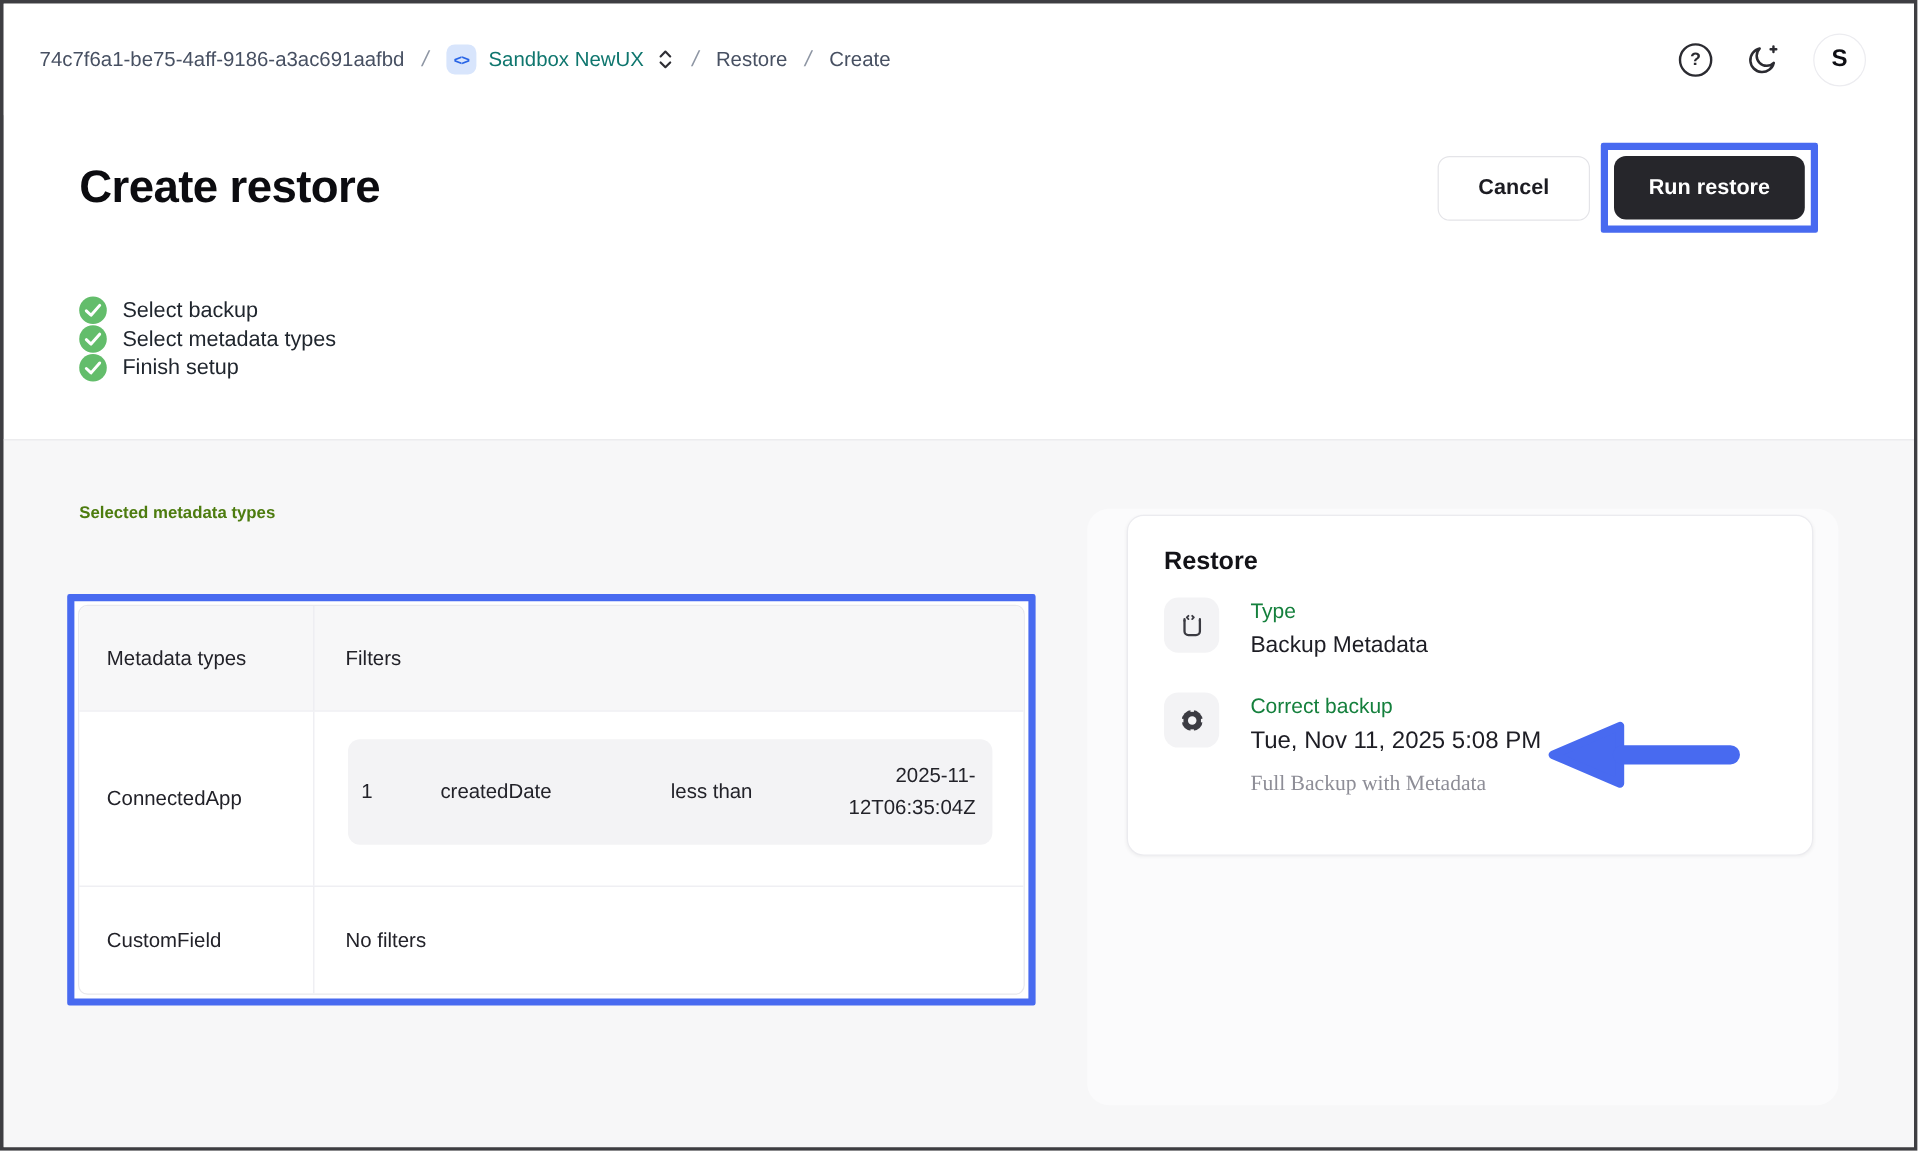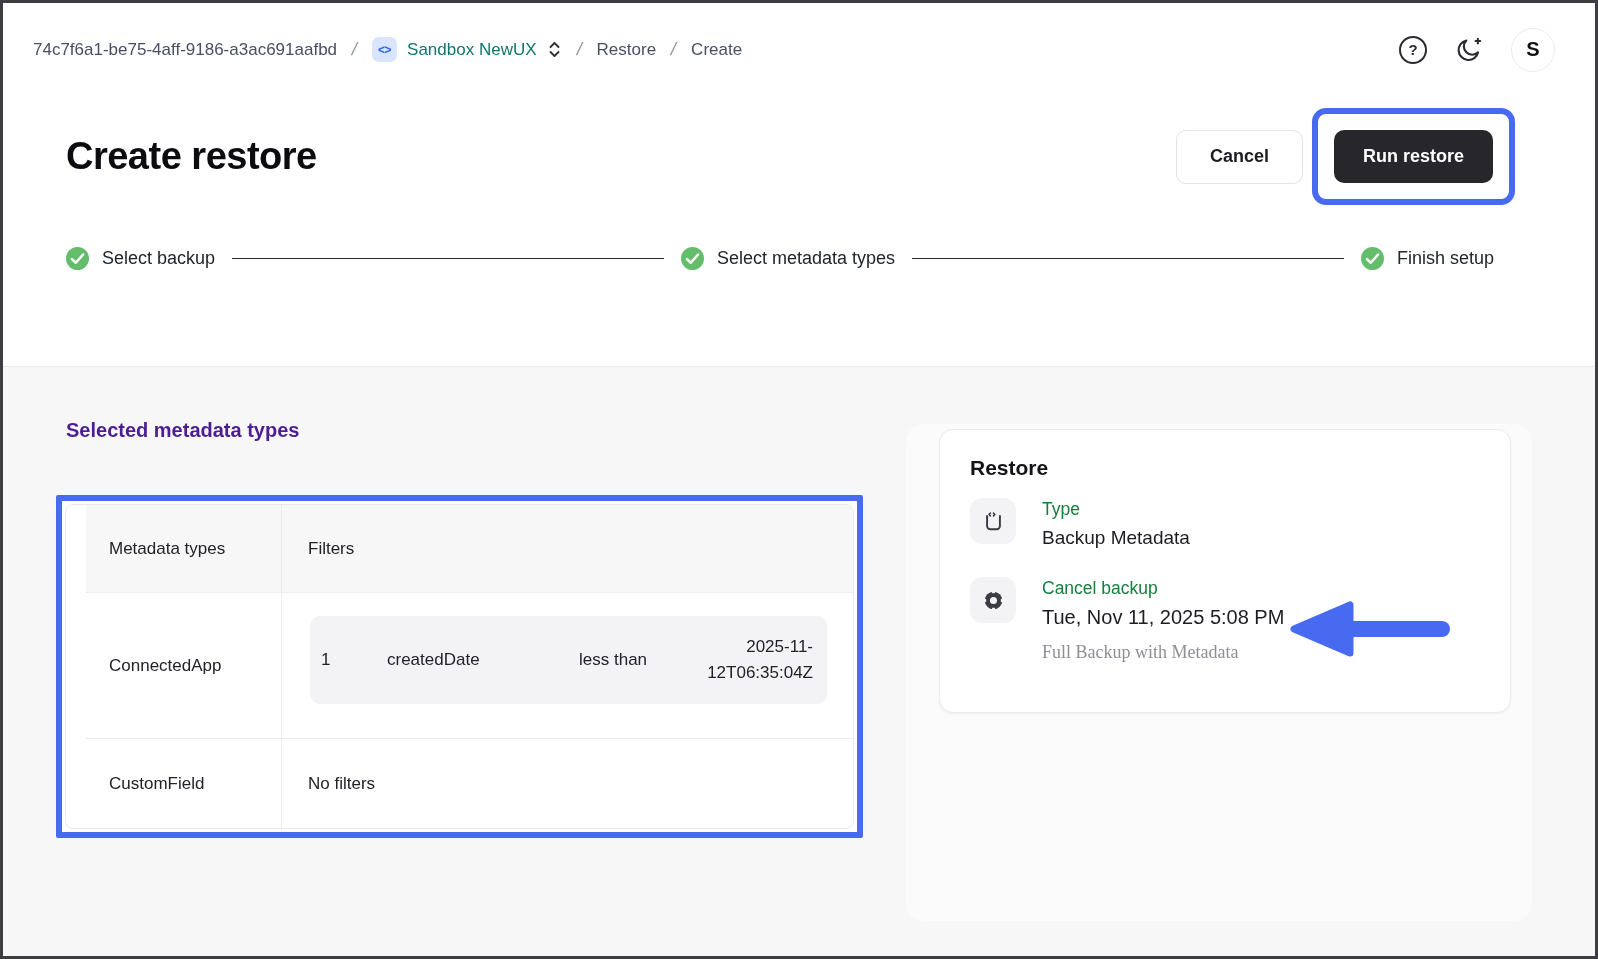--- a/index.html
+++ b/index.html
@@ -39,50 +39,50 @@
   
   .header-row { display:flex; align-items:center; margin:23px 80px 0 63px; height:75px; }
   .page-title { font-size:38px; font-weight:700; color:#0c0c10; letter-spacing:-0.5px; }
   .header-actions { margin-left:auto; display:flex; align-items:center; gap:9px; }
   .btn-cancel {
     height:54px; padding:2px 33px; border-radius:10px; background:#fff;
     border:1px solid #e4e4e8; font-family:inherit; font-size:18px; font-weight:600;
     color:#1c1c22; cursor:pointer;
   }
   .annotation-frame { border:6px solid #486af0; background:#fff; }
-  .btn-frame { padding:16px; border-radius:14px; }
+  .btn-frame { padding:5px; border-radius:2px; }
   .btn-run {
     height:53px; padding:0 29px; border-radius:10px; background:#26262b; border:none;
     font-family:inherit; font-size:18px; font-weight:700; color:#ffffff; cursor:pointer;
   }
 
   
-  .stepper { display:flex; align-items:center; margin:53px 101px 0 63px; }
+  .stepper { display:flex; align-items:flex-start; margin:53px 101px 0 63px;flex-direction:column; }
   .step { display:flex; align-items:center; gap:13px; cursor:pointer; }
   .check-circle {
     width:23px; height:23px; border-radius:50%; background:#63bd6b;
     display:flex; align-items:center; justify-content:center; flex:0 0 auto;
   }
   .step-label { font-size:18px; color:#20262e; white-space:nowrap; }
   .connector { flex:1; height:0; border-top:1.5px solid #262a31; margin:0 17px; }
 
   
   .content {
     position:absolute; left:0; right:0; bottom:0; top:363px;
     background:#f7f7f8; border-top:1px solid #e9e9ec;
   }
-  .section-title { position:absolute; left:63px; top:52px; font-size:20px; font-weight:700; color:#4c1d95; }
+  .section-title { position:absolute; left:63px; top:52px; font-size:14px; font-weight:700; color:#4d7c0f; }
 
   .table-frame {
     position:absolute; left:53px; top:128px; width:807px; height:343px;
     padding:3px; border-radius:2px;
   }
   .meta-table {
     width:100%; height:100%; background:#fff; border:1px solid #e9e9ec; border-radius:8px;
-    overflow:hidden; display:grid; grid-template-rows:87px 146px 1fr;padding-left:20px;
+    overflow:hidden; display:grid; grid-template-rows:87px 146px 1fr;
   }
   .trow { display:grid; grid-template-columns:196px 1fr; }
   .trow + .trow { border-top:1px solid #ececf0; }
   .thead { background:#f7f7f8; }
   .cell { display:flex; align-items:center; font-size:17px; color:#222229; }
   .cell.left { padding-left:23px; border-right:1px solid #ececf0; }
   .cell.right { padding-left:26px; }
   .cell.pill-cell { padding:0; display:block; }
   .filter-pill {
     margin:23px 26px 0 28px; height:88px; background:#f3f3f5; border-radius:10px;
@@ -241,21 +241,21 @@
           <svg width="25" height="25" viewBox="0 0 24 24">
             <circle cx="12" cy="12" r="8.4" fill="#3b3b42"></circle>
             <circle cx="12" cy="12" r="3.4" fill="#f3f3f5"></circle>
             <rect x="10.6" y="2.6" width="2.8" height="2.4" fill="#f3f3f5"></rect>
             <rect x="10.6" y="19" width="2.8" height="2.4" fill="#f3f3f5"></rect>
             <rect x="2.6" y="10.6" width="2.4" height="2.8" fill="#f3f3f5"></rect>
             <rect x="19" y="10.6" width="2.4" height="2.8" fill="#f3f3f5"></rect>
           </svg>
         </span>
         <div class="item-text">
-          <span class="item-label">Cancel backup</span>
+          <span class="item-label">Correct backup</span>
           <span class="item-value big">Tue, Nov 11, 2025 5:08 PM</span>
           <span class="item-sub">Full Backup with Metadata</span>
         </div>
       </div>
     </section>
 
     <svg class="arrow-annotation" width="172" height="62" viewBox="0 0 172 62">
       <path d="M8 31 L64 7 L64 55 Z" fill="#486af0" stroke="#486af0" stroke-width="7" stroke-linejoin="round"></path>
       <rect x="58" y="23" width="106" height="16" rx="8" fill="#486af0"></rect>
     </svg>

